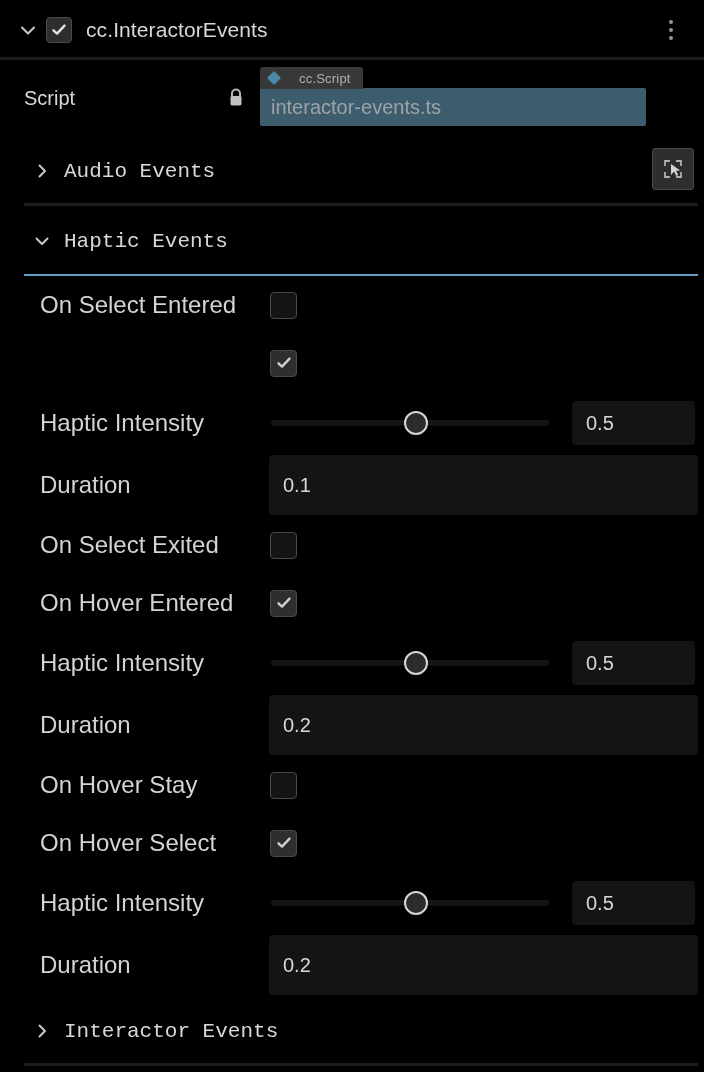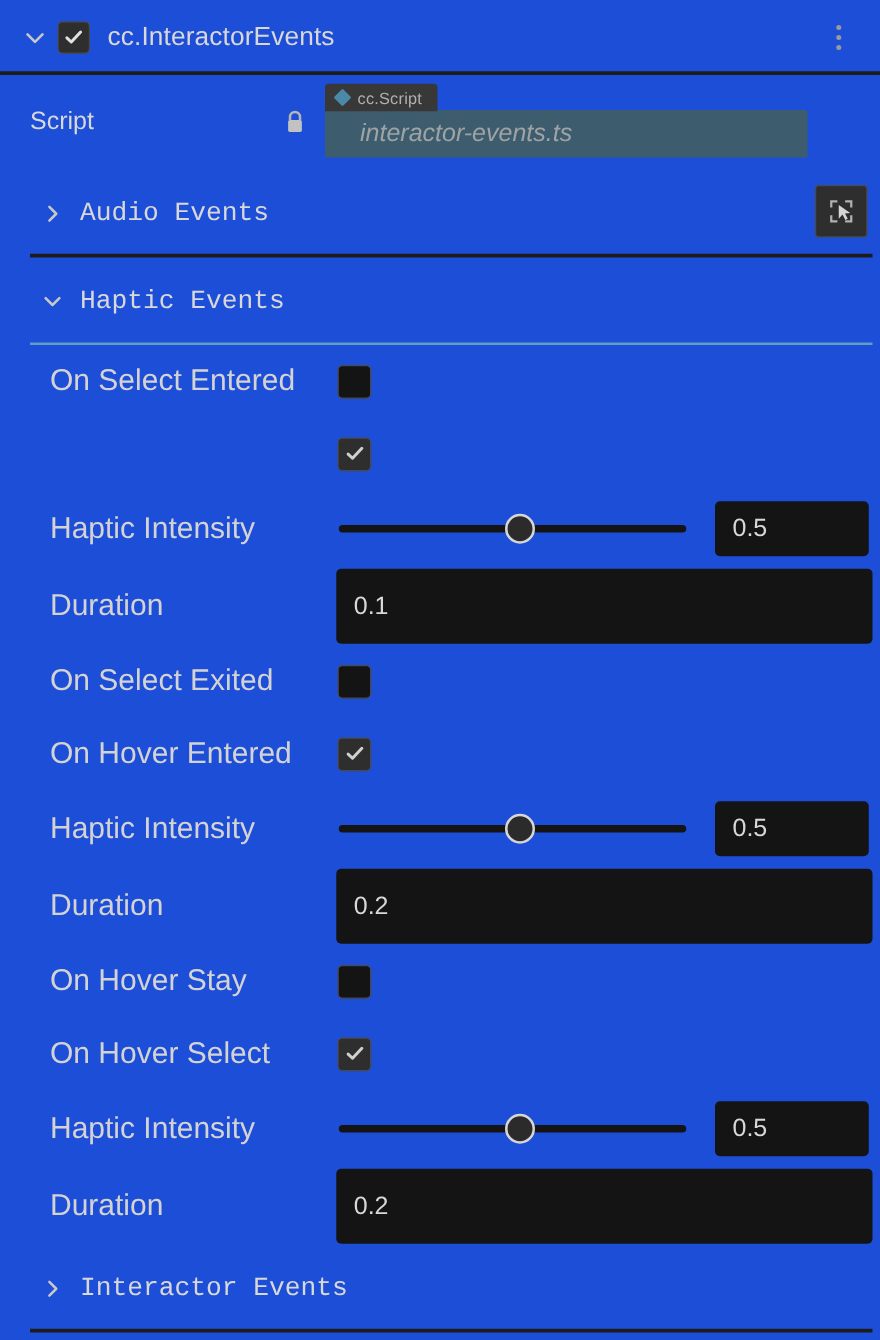--- a/index.html
+++ b/index.html
@@ -8,21 +8,21 @@
     width: 704px;
     height: 1072px;
     background: #2b2b2b;
     font-family: "Liberation Sans", sans-serif;
     overflow: hidden;
   }
 
   .inspector {
     width: 704px;
     height: 1072px;
-    background: #1d4ed8;
+    background: #000000;
     position: relative;
   }
 
   
   .comp-header {
     height: 60px;
     display: flex;
     align-items: center;
     padding: 0 18px 0 14px;
     position: relative;
@@ -108,21 +108,21 @@
   }
   .asset-wrap {
     position: absolute;
     left: 260px;
     top: 6px;
     width: 386px;
   }
   .asset-tag {
     display: inline-flex;
     align-items: center;
-    gap: 7px;
+    gap: 20px;
     height: 22px;
     background: #383838;
     border-radius: 3px 3px 0 0;
     padding: 0 12px 0 9px;
     position: relative;
     top: 1px;
   }
   .asset-tag .diamond {
     width: 10px;
     height: 10px;
@@ -134,22 +134,21 @@
     color: #b0b0b0;
     font-size: 13px;
     letter-spacing: 0.2px;
   }
   .asset-field {
     height: 38px;
     background: #3d5d6e;
     border-radius: 2px;
     display: flex;
     align-items: center;
-    padding: 0 28px;
-    font-style: italic;
+    padding: 0 11px;
   }
   .asset-field span {
     color: #9fa3a5;
     font-size: 20px;
   }
   .pick-btn {
     position: absolute;
     left: 652px;
     top: 88px;
     width: 42px;

